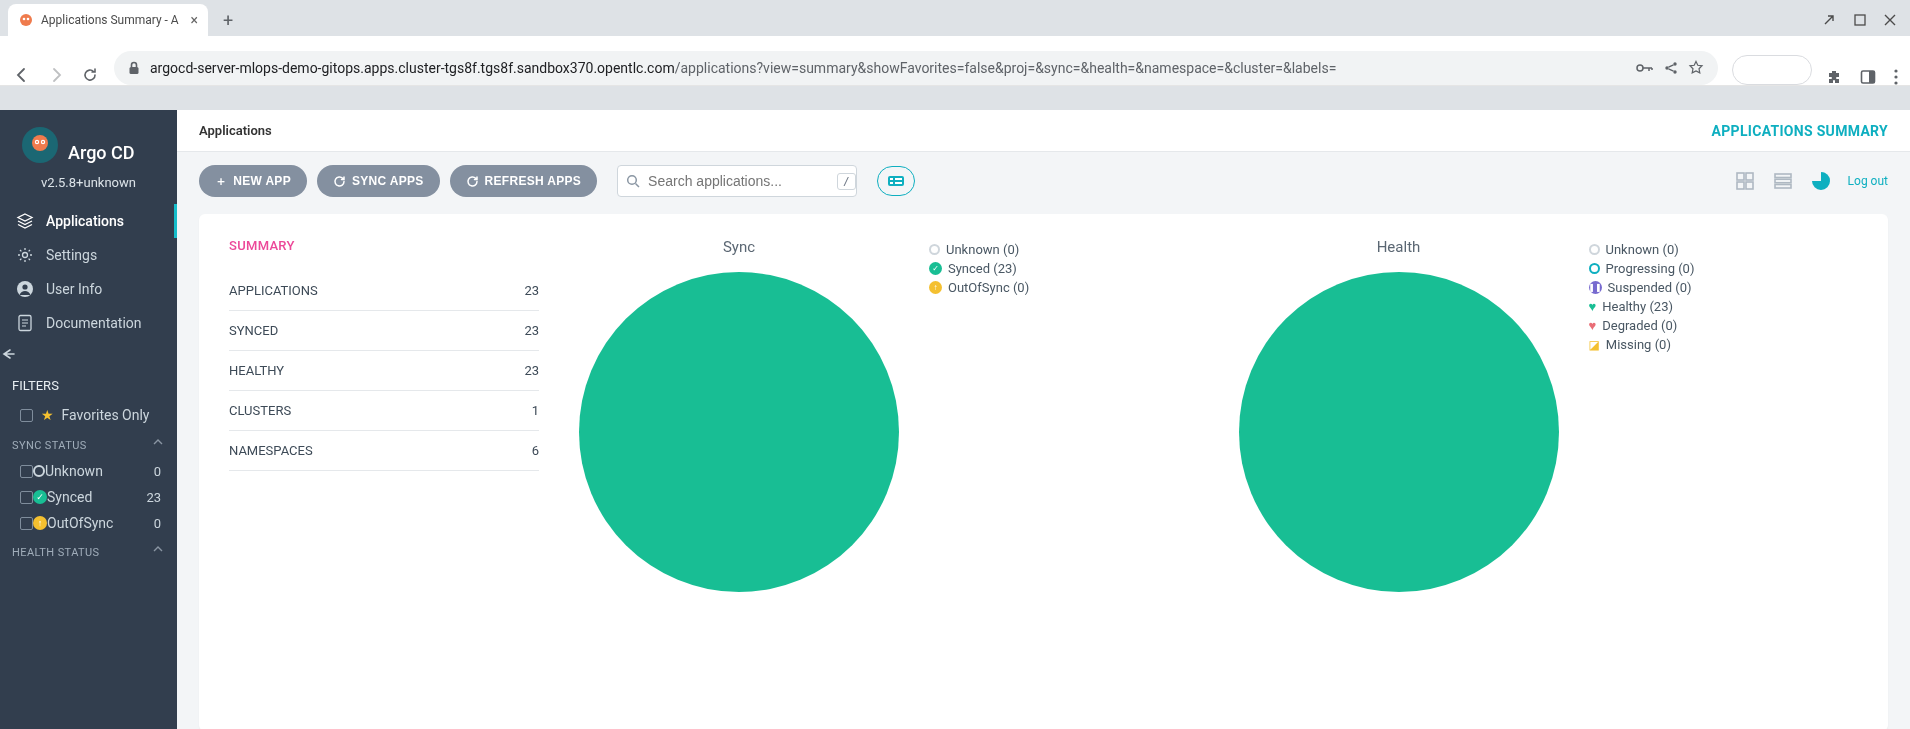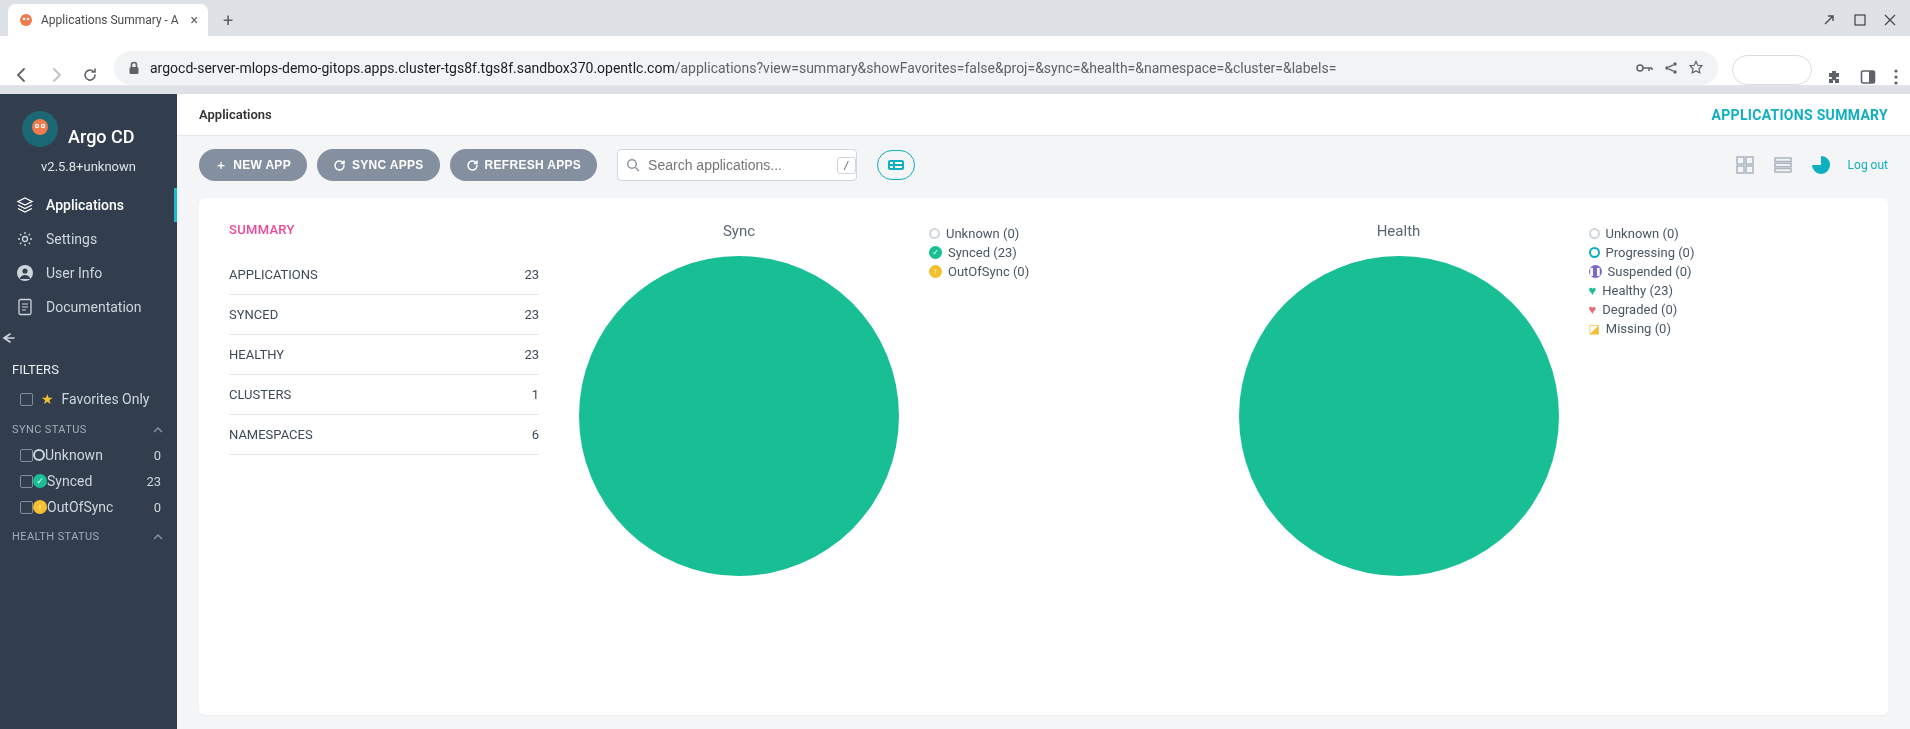--- a/index.html
+++ b/index.html
@@ -1,19 +1,19 @@
 <!DOCTYPE html>
 <html><head>
 <meta charset="utf-8">
 <style>
   * { box-sizing: border-box; margin: 0; padding: 0; }
   body { font-family: -apple-system, BlinkMacSystemFont, "Segoe UI", Roboto, Helvetica, Arial, sans-serif; font-size: 13px; color: #495763; background: #dee2e6; height: 729px; overflow: hidden; }
 
   
-  .browser-chrome { height: 94px; background: #dee2e6; display: flex; flex-direction: column; }
+  .browser-chrome { height: 110px; background: #dee2e6; display: flex; flex-direction: column; }
   .tab-bar { height: 36px; display: flex; align-items: flex-end; padding-left: 8px; }
   .tab { background: #fff; border-radius: 8px 8px 0 0; height: 32px; width: 200px; display: flex; align-items: center; padding: 0 10px; font-size: 12px; color: #4b4b4b; gap: 7px; }
   .tab .favicon { width: 16px; height: 16px; display: flex; align-items: center; justify-content: center; }
   .tab .title { flex: 1; white-space: nowrap; overflow: hidden; text-overflow: ellipsis; }
   .tab .close { color: #666; font-size: 14px; }
   .new-tab { width: 28px; height: 28px; display: flex; align-items: center; justify-content: center; color: #5f6368; font-size: 18px; margin-left:6px; margin-bottom:2px; }
   .win-controls { margin-left: auto; display: flex; gap: 18px; padding-right: 14px; align-items: center; height: 32px; color: #4b4b4b; }
 
   .addr-bar { height: 50px; background: #fff; display: flex; align-items: flex-end; padding: 0 12px; gap: 14px; border-bottom: 1px solid #e5e5e5; }
   .nav-icon { width: 20px; height: 20px; display: flex; align-items: center; justify-content: center; color: #5f6368; }
@@ -34,21 +34,21 @@
   .sb-brand .name { font-size: 18px; font-weight: 500; color: #fff; }
   .sb-version { text-align: center; font-size: 13px; color: #dce3e8; padding: 6px 0 14px; }
   .sb-nav { display:flex; flex-direction:column; }
   .sb-item { display: flex; align-items: center; gap: 12px; padding: 8px 14px 8px 16px; color: #ccd6dd; }
   .sb-item.active { color: #fff; font-weight:500; border-right: 3px solid #16bdca; }
   .sb-icon { width: 18px; height: 18px; display: flex; align-items: center; justify-content: center; }
   .sb-collapse { text-align: center; padding: 8px 0 10px; color:#ccd6dd; }
   .sb-section-title { padding: 8px 12px; font-size: 13px; color: #e8eef2; font-weight:400; }
   .sb-fav { display:flex; align-items:center; gap:8px; padding: 6px 20px; }
   .sb-check { width: 13px; height: 13px; border: 1px solid #7f8d9c; border-radius:2px; }
-  .sb-group-head { display:flex; align-items:center; justify-content:space-between; padding: 10px 14px 6px 12px; font-size: 11px; letter-spacing: .4px; color:#a0adba; }
+  .sb-group-head { display:flex; justify-content:space-between; padding: 10px 14px 6px 12px; font-size: 11px; letter-spacing: .4px; color:#a0adba; }
   .sb-filter-row { display:flex; align-items:center; gap:0; padding: 5px 16px 5px 20px; }
   .sb-filter-row .count { margin-left:auto; font-size:13px; }
   .status-dot { width:14px; height:14px; border-radius:50%; display:inline-flex; align-items:center; justify-content:center; font-size:9px; color:#fff; }
   .dot-unknown-ring { width:12px; height:12px; border:2px solid #ccd6dd; border-radius:50%; }
   .dot-green { background:#18BE94; }
   .dot-amber { background:#f4c030; }
 
   
   .main { flex: 1; background: #f3f5f7; display:flex; flex-direction:column; overflow:hidden; }
   .top-bar { height: 42px; background:#fff; border-bottom:1px solid #e5e8eb; display:flex; align-items:center; padding: 0 22px; }

